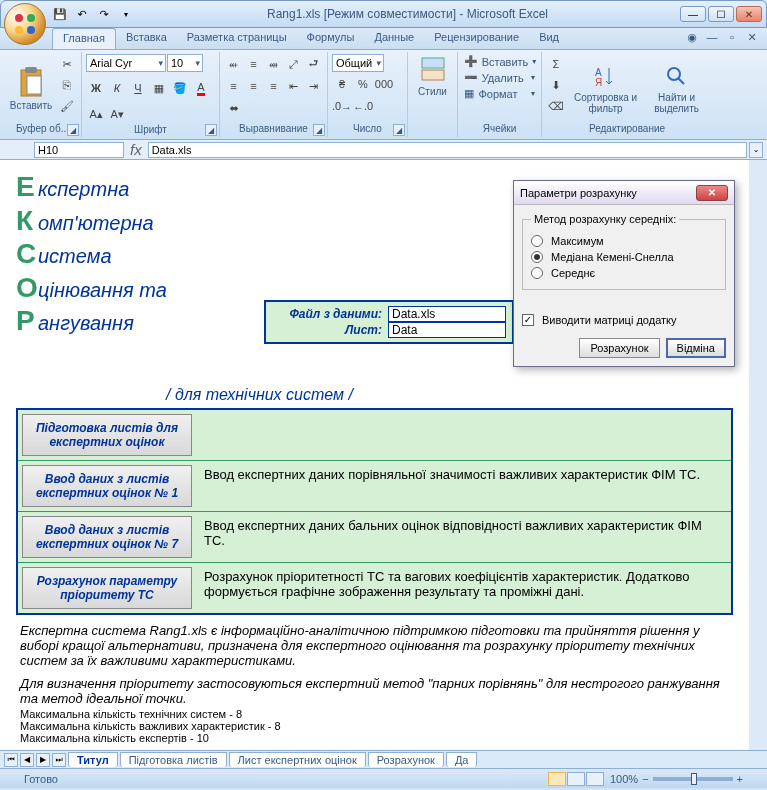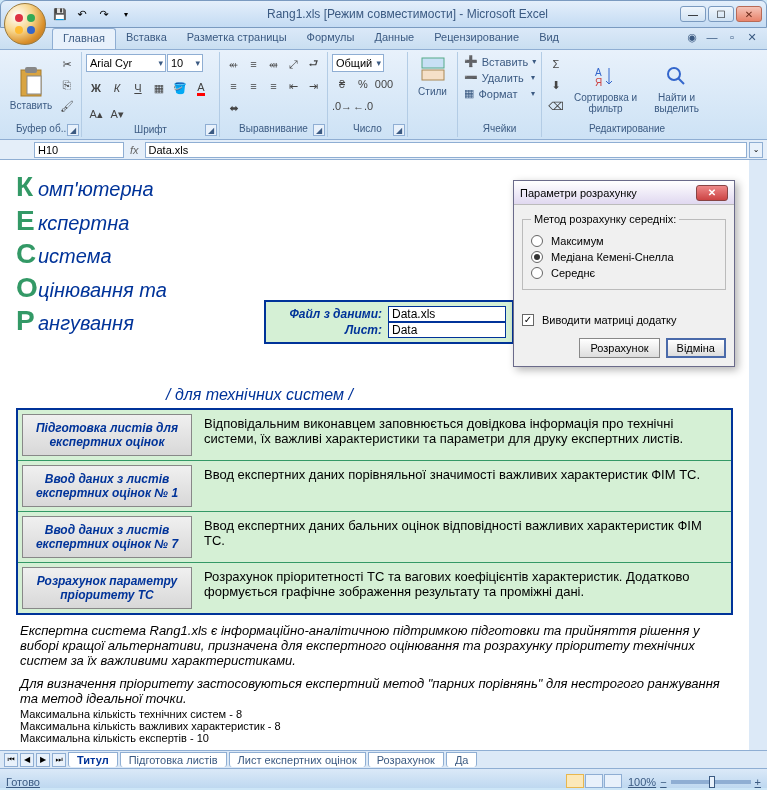--- a/index.html
+++ b/index.html
@@ -37,21 +37,21 @@
   .smallbtn-row { display: flex; gap: 1px; align-items:center;}
   .sbtn { width: 20px; height: 20px; display: flex; align-items: center; justify-content: center; border-radius: 2px; font-size:11px; color:#444;}
   .combo { height: 18px; border: 1px solid #8faed3; background: #fff; font-size: 11px; padding: 0 14px 0 3px; position:relative; display:flex;align-items:center;}
   .combo::after { content:"▾"; position:absolute; right:2px; font-size:9px; color:#3b5a82;}
   .menuitem { display:flex; align-items:center; gap:4px; font-size:11px; color:#3b5a82; padding:1px 2px; white-space:nowrap;}
   .menuitem::after { content:" ▾"; font-size:8px; margin-left:auto;}
   
   
   .formulabar { height: 20px; background: #e4eef9; border-bottom: 1px solid #8faed3; display: flex; align-items: center; padding: 0 4px; }
   .namebox { width: 90px; height: 16px; border: 1px solid #8faed3; background: #fff; padding: 0 3px; display:flex;align-items:center; font-size:11px; margin-left: 30px;}
-  .fx-label { margin: 12px 6px; font-style: italic; color: #666; font-size:11px;}
+  .fx-label { margin: 12px 6px; font-style: italic; color: #666; font-size:15px;}
   .formula-input { flex:1; height:16px; border:1px solid #8faed3; background:#fff; padding:0 3px; font-size:11px; display:flex;align-items:center;}
   .formula-expand { width:14px; height:16px; border:1px solid #8faed3; margin-left:2px; background:#e8f1fb; display:flex;align-items:center;justify-content:center; font-size:8px;}
   
   
   .sheet { background: #fff; height: 590px; overflow: hidden; position: relative; border-right: 18px solid #dce9f7; }
   .sheet-content { padding: 10px 16px; position:relative; }
   .logo-text { font-family: Arial; }
   .logo-line { font-size: 20px; color: #003399; font-style: italic; line-height: 1.2; }
   .logo-cap { font-size: 28px; color: #339966; font-weight: bold; font-style: normal; display: inline-block; width: 22px; }
   .main-title { position: absolute; right: 80px; top: 60px; font-size: 28px; font-weight: bold; color: #003399; font-style: italic; font-family: Arial;}
@@ -68,21 +68,21 @@
   .footer-text { font-size: 13px; font-style: italic; margin: 8px 4px 2px; font-family:Arial;}
   .footer-small { font-size: 11px; margin-left: 4px; font-family:Arial;}
   
   
   .sheettabs { height: 18px; background: #dce9f7; border-top: 1px solid #8faed3; display:flex; align-items:center; padding:0 4px; gap:2px; font-size:11px;}
   .navbtn { width:14px; height:14px; border:1px solid #8faed3; background:#e8f1fb; display:flex;align-items:center;justify-content:center; font-size:8px;}
   .stab { padding: 1px 8px; background:#fff; border:1px solid #8faed3; border-bottom:none; border-radius:0 0 3px 3px; color:#3b5a82; white-space:nowrap;}
   .stab.active { background:#fff; color:#003399; font-weight:bold;}
   
   
-  .statusbar { height: 20px; background: linear-gradient(#dbe9f8,#bed8f0); display:flex; align-items:flex-end; padding:0 6px; font-size:11px; color:#3b5a82; border-top:1px solid #8faed3;text-decoration:underline;}
+  .statusbar { height: 20px; background: linear-gradient(#dbe9f8,#bed8f0); display:flex; align-items:center; padding:0 24px; font-size:11px; color:#3b5a82; border-top:1px solid #8faed3;}
   .viewbtns { margin-left:auto; display:flex; gap:1px;}
   .vbtn { width:18px; height:14px; border:1px solid #8faed3; background:#e8f1fb;}
   .vbtn.active{ background:#fce8b8; border-color:#e8b74e;}
   .zoom { margin-left:6px; display:flex; align-items:center; gap:4px;}
   .zoom-slider { width:80px; height:4px; background:#8faed3; position:relative;}
   .zoom-thumb { position:absolute; left:38px; top:-4px; width:6px; height:12px; background:#e8f1fb; border:1px solid #3b5a82;}
   
   
   .dialog { position:absolute; top:180px; right:32px; width:222px; background:#f0f0f0; border:1px solid #6a6a8a; box-shadow:3px 3px 8px rgba(0,0,0,.3); z-index:50;}
   .dlg-title { height:24px; background:linear-gradient(#fff,#e0d8f0); display:flex; align-items:center; padding:0 6px; font-size:11px; border-bottom:1px solid #bbb;}
@@ -296,43 +296,42 @@
 </div>
 
 <div class="sheet">
   <div class="scrollbar-v">
     <div class="sb-arrow" style="top:0">▲</div>
     <div class="sb-thumb"></div>
     <div class="sb-arrow" style="bottom:0">▼</div>
   </div>
   <div class="sheet-content">
     <div class="logo-text">
+      <div class="logo-line"><span class="logo-cap">Е</span><span>кспертна</span></div>
       <div class="logo-line"><span class="logo-cap">К</span><span>омп'ютерна</span></div>
-      <div class="logo-line"><span class="logo-cap">Е</span><span>кспертна</span></div>
       <div class="logo-line"><span class="logo-cap">С</span><span>истема</span></div>
       <div class="logo-line"><span class="logo-cap">О</span><span>цінювання та</span></div>
       <div class="logo-line"><span class="logo-cap">Р</span><span>ангування</span></div>
     </div>
     <div class="main-title">РАНГ - 1</div>
     <div class="data-panel">
       <div class="data-panel-row">
         <span class="data-label">Файл з даними:</span>
         <span class="data-value">Data.xls</span>
       </div>
       <div class="data-panel-row">
         <span class="data-label">Лист:</span>
         <span class="data-value">Data</span>
       </div>
     </div>
     <div style="height:40px"></div>
     <div class="subtitle">/ для технічних систем /</div>
     <div class="menu-panel">
       <div class="menu-row">
           <div class="menu-btn">Підготовка листів для експертних оцінок</div>
-          <div class="menu-desc">Відповідальним виконавцем заповнюється довідкова інформація про технічні системи, їх важливі характеристики та параметри для друку експертних листів.</div>
         </div>
       <div class="menu-row">
           <div class="menu-btn">Ввод даних з листів експертних оцінок № 1</div>
           <div class="menu-desc">Ввод експертних даних порівняльної значимості важливих характеристик ФІМ ТС.</div>
         </div>
       <div class="menu-row">
           <div class="menu-btn">Ввод даних з листів експертних оцінок № 7</div>
           <div class="menu-desc">Ввод експертних даних бальних оцінок відповідності важливих характеристик ФІМ ТС.</div>
         </div>
       <div class="menu-row">

